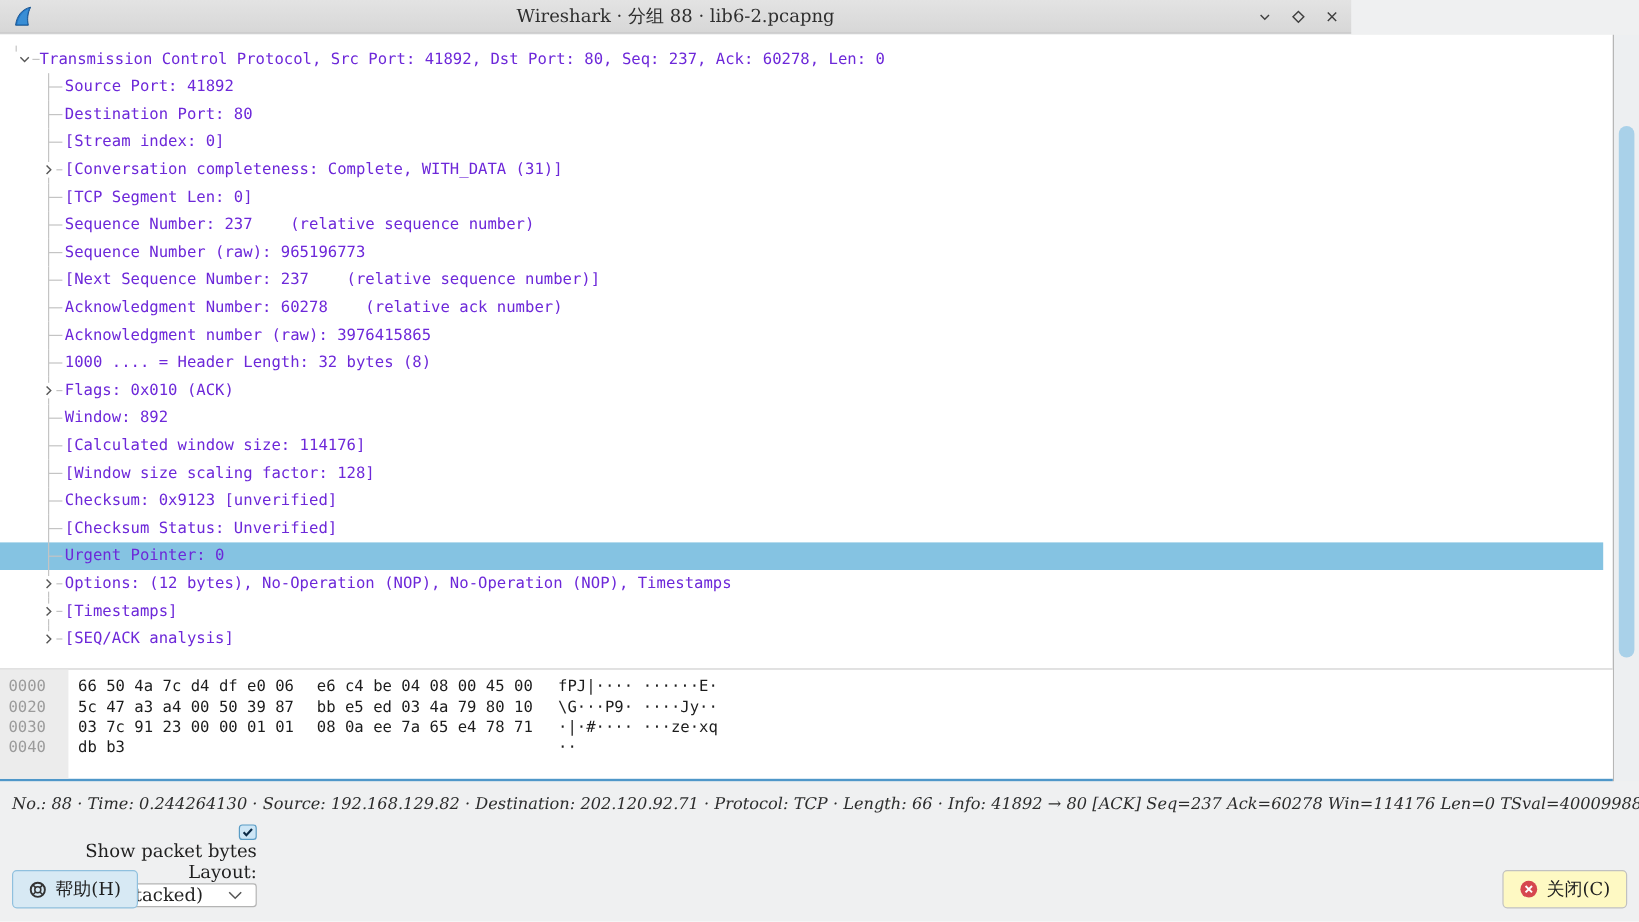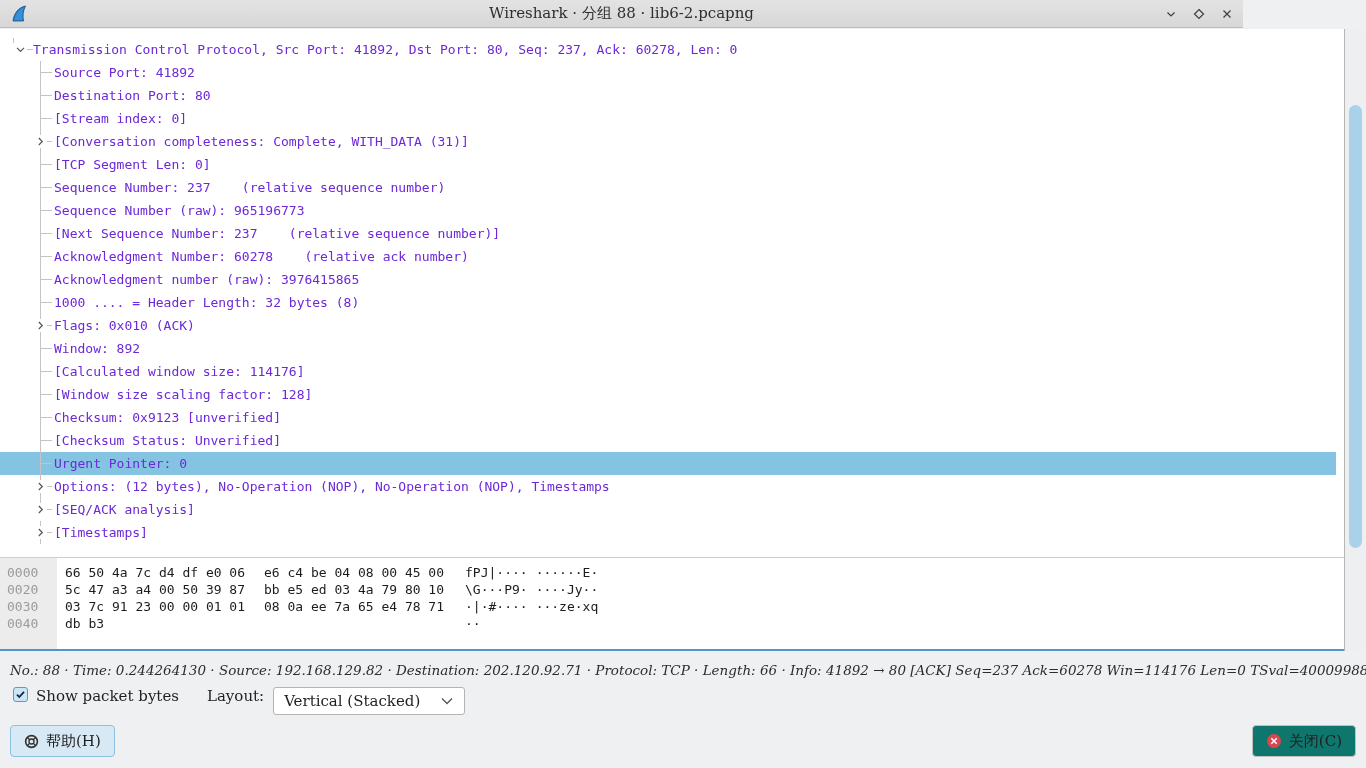--- a/index.html
+++ b/index.html
@@ -4,21 +4,21 @@
 <style>
   * { margin:0; padding:0; box-sizing:border-box; }
   html,body { width:1366px; height:768px; }
   body {
     font-family:"DejaVu Serif","Liberation Serif",serif;
     background:#eff0f1; position:relative; overflow:hidden; color:#1e1e1e;
   }
 
   
   .titlebar {
-    position:absolute; top:0; left:0; width:1243px; height:28px;
+    position:absolute; top:0; left:0; width:1126px; height:28px;
     background:linear-gradient(#e3e3e3,#d7d7d7);
     border-bottom:1px solid #bdbdbd;
   }
   .win-icon { position:absolute; left:10px; top:4px; width:20px; height:20px; }
   .title {
     position:absolute; left:0; right:0; top:4px; text-align:center;
     font-size:15px; color:#2e2e2e;
   }
   .win-controls {
     position:absolute; right:8px; top:0; height:28px;
@@ -81,21 +81,21 @@
 
   
   .status-line {
     position:absolute; top:662px; left:10px; right:10px;
     font-style:italic; font-size:13.5px; color:#2c2c2c; white-space:nowrap;
   }
 
   
   .controls-row {
     position:absolute; top:687px; left:13px; height:28px;
-    display:flex; align-items:flex-start; font-size:15px; color:#1f1f1f;
+    display:flex; align-items:flex-end; font-size:15px; color:#1f1f1f;flex-direction:column;
   }
   .checkbox {
     width:15px; height:15px; border:1px solid #5a9cc5; border-radius:3px;
     background:#cde6f6; display:inline-flex; align-items:center; justify-content:center;
   }
   .cb-label { margin-left:8px; }
   .layout-label { margin-left:28px; }
   .layout-select {
     margin-left:9px; width:192px; height:28px; background:#ffffff;
     border:1px solid #b4b4b4; border-radius:3px;
@@ -109,21 +109,21 @@
     position:absolute; top:725px; height:32px; border-radius:4px;
     display:inline-flex; align-items:center; gap:7px; padding:0 13px;
     font-family:"DejaVu Serif","Liberation Serif",serif;
     font-size:15px; color:#1f1f1f; cursor:default;
   }
   .btn .icon { display:inline-flex; align-items:center; }
   .btn-help {
     left:10px; background:var(--help-button-bg,#d7e9f4);
     border:1px solid var(--help-button-border,#8fc0de);
   }
-  .btn-close { right:10px; background:#0f766e; border:1px solid #c1c1c1; }
+  .btn-close { right:10px; background:#fef9c3; border:1px solid #c1c1c1; }
 </style>
 </head>
 <body>
 
 <div class="titlebar">
   <span class="win-icon">
     <svg width="20" height="20" viewBox="0 0 20 20">
       <path d="M3 17 C4 9 8.5 3.5 15.5 2 C13 7 12.5 12 13.6 17 Z" fill="#2478c8" stroke="#15508c" stroke-width="0.8"></path>
       <path d="M4.5 16.2 C5.5 10 9 5.5 13.8 3.6 C12.2 7.8 12 12.3 12.8 16.2 Z" fill="#4aa0e0" opacity="0.55"></path>
     </svg>
@@ -264,38 +264,38 @@
         <span class="vline"></span>
         <span class="child-dash"></span>
         <span class="expander child-expander">
           <svg width="13" height="13" viewBox="0 0 13 13">
             <path d="M4.8 3 L8.3 6.5 L4.8 10" fill="none" stroke="#565656" stroke-width="1.2"></path>
           </svg>
         </span>
         <span class="tree-label d1">Options: (12 bytes), No-Operation (NOP), No-Operation (NOP), Timestamps</span>
       </div>
       <div class="tree-row">
+        <span class="vline"></span>
+        <span class="child-dash"></span>
+        <span class="expander child-expander">
+          <svg width="13" height="13" viewBox="0 0 13 13">
+            <path d="M4.8 3 L8.3 6.5 L4.8 10" fill="none" stroke="#565656" stroke-width="1.2"></path>
+          </svg>
+        </span>
+        <span class="tree-label d1">[Timestamps]</span>
+      </div>
+      <div class="tree-row">
         <span class="vline half"></span>
         <span class="child-dash"></span>
         <span class="expander child-expander">
           <svg width="13" height="13" viewBox="0 0 13 13">
             <path d="M4.8 3 L8.3 6.5 L4.8 10" fill="none" stroke="#565656" stroke-width="1.2"></path>
           </svg>
         </span>
         <span class="tree-label d1">[SEQ/ACK analysis]</span>
-      </div>
-      <div class="tree-row">
-        <span class="vline"></span>
-        <span class="child-dash"></span>
-        <span class="expander child-expander">
-          <svg width="13" height="13" viewBox="0 0 13 13">
-            <path d="M4.8 3 L8.3 6.5 L4.8 10" fill="none" stroke="#565656" stroke-width="1.2"></path>
-          </svg>
-        </span>
-        <span class="tree-label d1">[Timestamps]</span>
       </div>
     </div>
 </div>
 <div class="tree-scrollbar">
   <div class="tree-thumb"></div>
 </div>
 
 <div class="hex-pane">
   <div class="hex-gutter"></div>
   <div class="hex-rows">

